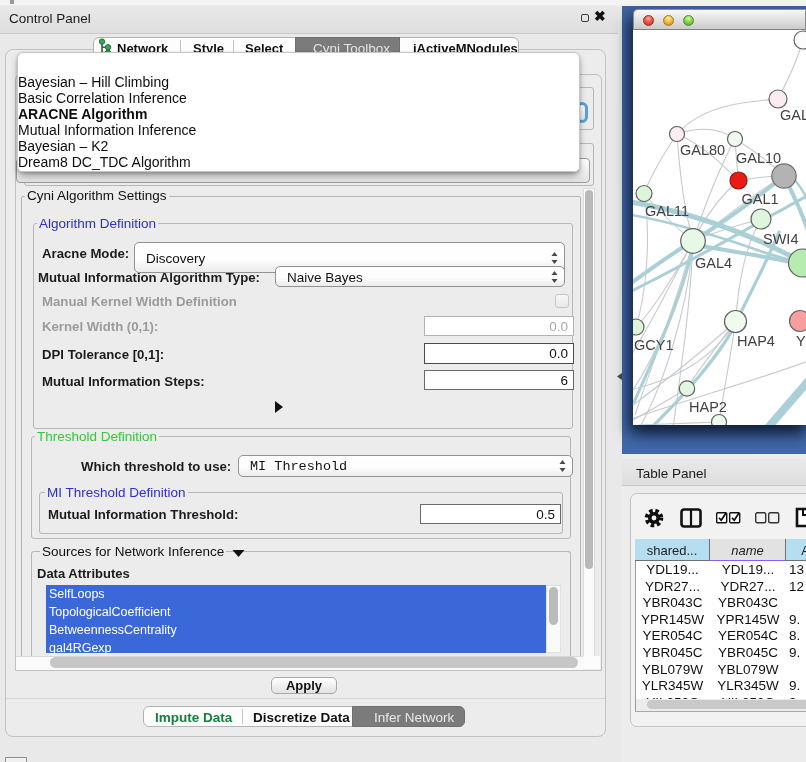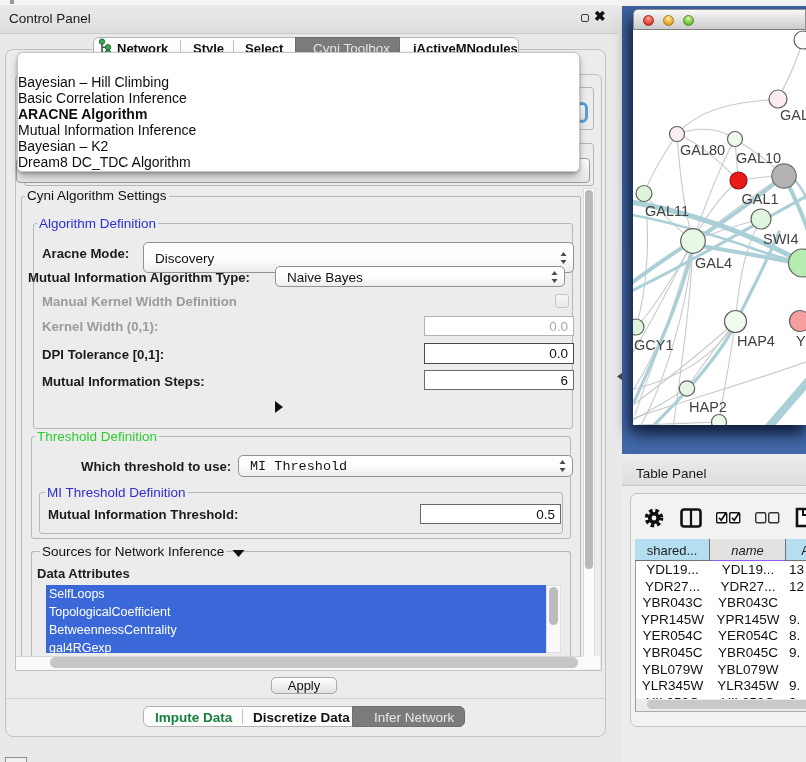--- a/index.html
+++ b/index.html
@@ -67,29 +67,29 @@
 <div class="gbox" style="left:21px;top:196px;width:560px;height:465px;border-radius:2px;"></div>
 <div class="gtitle abs" style="left:25px;top:189px;color:#111;">Cyni Algorithm Settings</div>
 
 <div class="abs" style="left:583px;top:188px;width:12px;height:481px;background:#fbfbfb;border:1px solid #dcdcdc;box-sizing:border-box;"></div>
 <div class="abs" style="left:585px;top:190px;width:8px;height:379px;background:#b9b9b9;border-radius:5px;"></div>
 
 <div class="gbox" style="left:33px;top:223px;width:540px;height:206px;"></div>
 <div class="gtitle abs" style="left:37px;top:217px;color:#2e2ed2;text-align:center;">Algorithm Definition</div>
 
 <div class="lbl abs" style="left:42px;top:246px;">Aracne Mode:</div>
-<div class="combo" style="left:143px;top:242px;width:431px;height:31px;">
+<div class="combo" style="left:134px;top:242px;width:431px;height:31px;">
   <span class="ct">Discovery</span>
   <svg class="spin" viewBox="0 0 7 12">
         <path d="M3.5 0 L6.5 4 L0.5 4 Z" fill="#4a4a4a"></path>
         <path d="M3.5 12 L6.5 8 L0.5 8 Z" fill="#4a4a4a"></path>
       </svg>
 </div>
 
-<div class="lbl abs" style="left:28px;top:270px;">Mutual Information Algorithm Type:</div>
+<div class="lbl abs" style="left:38px;top:270px;">Mutual Information Algorithm Type:</div>
 <div class="combo" style="left:275px;top:266px;width:290px;height:21px;">
   <span class="ct">Naive Bayes</span>
   <svg class="spin" viewBox="0 0 7 12">
         <path d="M3.5 0 L6.5 4 L0.5 4 Z" fill="#4a4a4a"></path>
         <path d="M3.5 12 L6.5 8 L0.5 8 Z" fill="#4a4a4a"></path>
       </svg>
 </div>
 
 <div class="lblgray abs" style="left:42px;top:294px;">Manual Kernel Width Definition</div>
 <div class="abs" style="left:555px;top:294px;width:14px;height:14px;border:1px solid #c6c6c6;border-radius:3px;background:linear-gradient(#f7f7f7,#e9e9e9);box-sizing:border-box;"></div>
@@ -135,21 +135,21 @@
 SelfLoops<br>TopologicalCoefficient<br>BetweennessCentrality<br>gal4RGexp
 </div>
 
 <div class="abs" style="left:546px;top:585px;width:15px;height:68px;background:#fafafa;border:1px solid #e0e0e0;box-sizing:border-box;"></div>
 <div class="abs" style="left:549px;top:587px;width:9px;height:38px;background:#bcbcbc;border-radius:5px;"></div>
 
 <div class="abs" style="left:16px;top:656px;width:567px;height:13px;background:#fafafa;border-top:1px solid #d8d8d8;"></div>
 <div class="abs" style="left:50px;top:657px;width:528px;height:11px;background:#c6c6c6;border-radius:6px;"></div>
 <div class="abs" style="left:583px;top:656px;width:17px;height:13px;background:#fcfcfc;"></div>
 
-<div class="abs" style="left:271px;top:677px;width:66px;height:17px;box-sizing:border-box;border:1px solid #a8a8a8;border-radius:5px;background:linear-gradient(#ffffff,#e2e2e2);text-align:center;font-size:13px;font-weight:normal;color:#111;line-height:15px;">Apply</div>
+<div class="abs" style="left:271px;top:677px;width:66px;height:17px;box-sizing:border-box;border:1px solid #a8a8a8;border-radius:5px;background:linear-gradient(#ffffff,#e2e2e2);text-align:center;font-size:13px;font-weight:bold;color:#111;line-height:15px;">Apply</div>
 
 <div class="abs" style="left:6px;top:698px;width:599px;height:1px;background:#d2d2d2;"></div>
 
 <div class="abs" style="left:143px;top:706px;width:322px;height:21px;background:#fdfdfd;border:1px solid #b3b3b3;border-radius:6px;box-sizing:border-box;"></div>
 <div class="abs" style="left:242px;top:709px;width:1px;height:15px;background:#c4c4c4;"></div>
 <div class="abs" style="left:352px;top:706px;width:113px;height:21px;background:#7b7b7b;border:1px solid #6f6f6f;border-radius:0 6px 6px 0;box-sizing:border-box;"></div>
 <div class="abs" style="left:155px;top:710px;font-size:13.5px;color:#15803d;font-weight:bold;">Impute Data</div>
 <div class="abs" style="left:253px;top:710px;font-size:13.5px;color:#111;font-weight:bold;">Discretize Data</div>
 <div class="abs" style="left:374px;top:710px;font-size:13.5px;color:#e8e8e6;">Infer Network</div>
 

